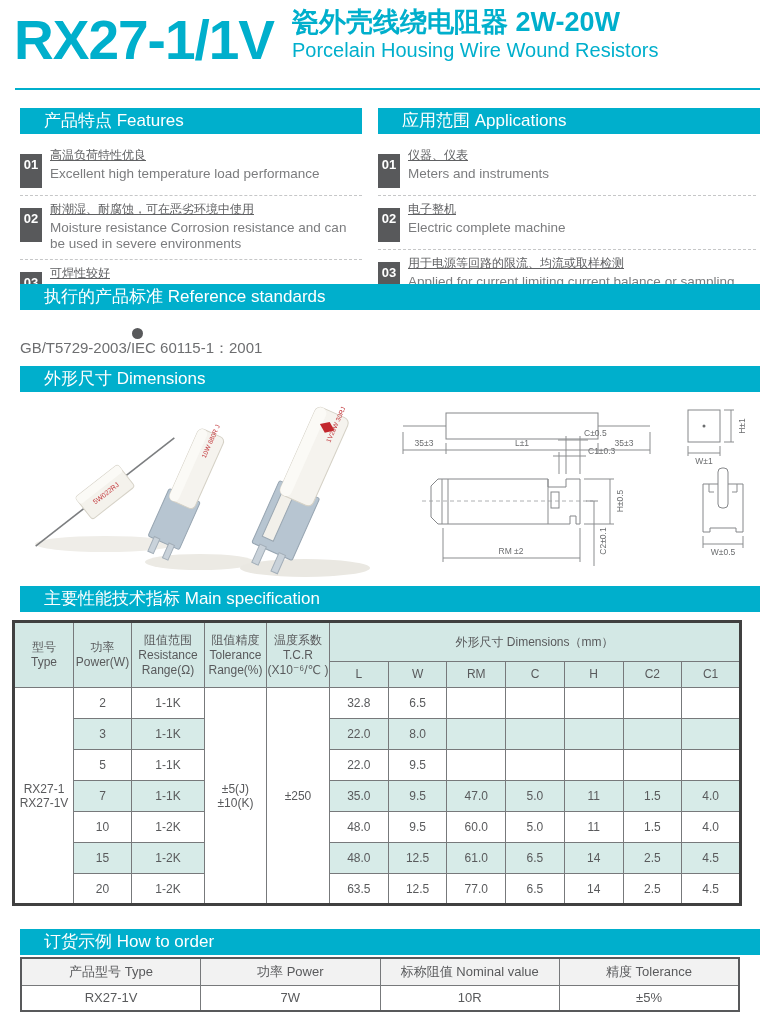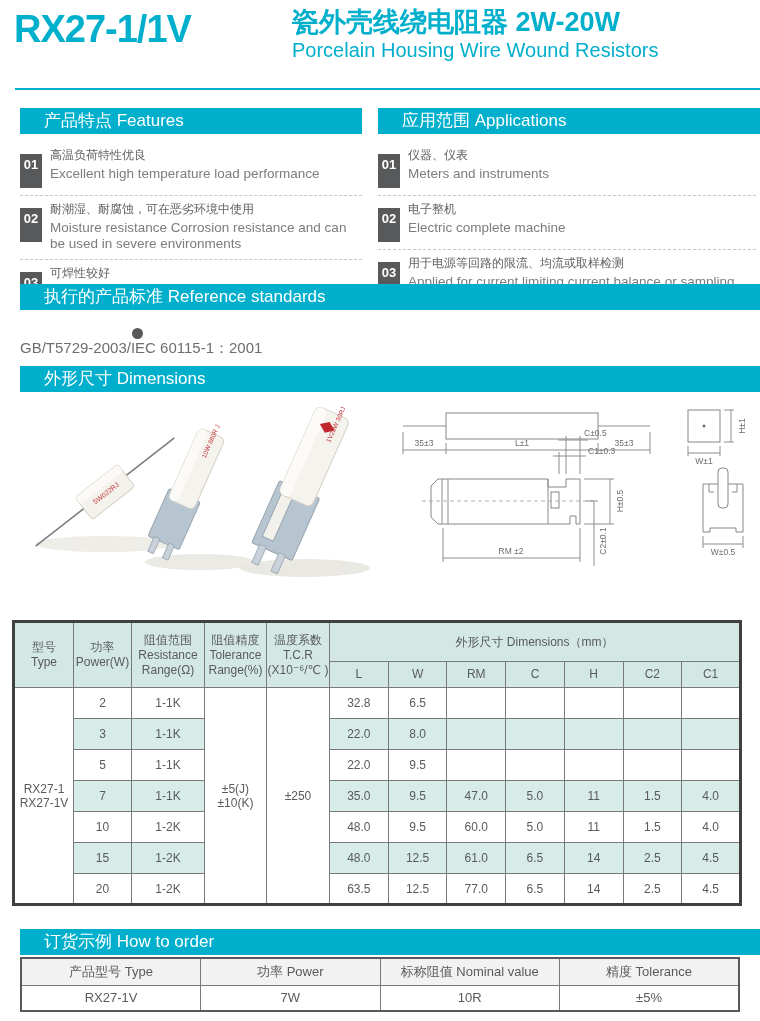--- a/index.html
+++ b/index.html
@@ -1,36 +1,36 @@
 <!DOCTYPE html>
 <html style="--accent: #00afcc; --badge: #58595b; --table-tint: #d7ebe8; --table-header-bg: #d3e8e5;"><head>
 <meta charset="utf-8">
 <style>
   * { margin:0; padding:0; box-sizing:border-box; }
   html,body { background:#fff; }
   body { font-family:"Liberation Sans","DejaVu Sans",sans-serif; }
   .page { position:relative; width:760px; height:1021px; background:#fff; overflow:hidden; }
 
-  .model-title { position:absolute; left:14px; top:8px; font-size:38px; font-weight:bold;
+  .model-title { position:absolute; left:14px; top:8px; font-size:55px; font-weight:bold;
                  letter-spacing:-1px; color:var(--accent,#00afcc); }
   .title-block { position:absolute; left:292px; top:7px; color:var(--accent,#00afcc); }
   .title-zh { font-size:27px; font-weight:bold; line-height:1.15; }
   .title-en { font-size:20px; line-height:1.25; }
   .top-divider { position:absolute; left:15px; right:0; top:88px; border-top:2px solid var(--accent,#00afcc); }
 
   .bar { position:absolute; height:26px; background:var(--accent,#00afcc); color:#fff;
          font-size:17px; line-height:25px; padding-left:24px; white-space:nowrap; overflow:hidden; }
 
   .col-features { position:absolute; top:142px; left:20px; width:342px; }
   .col-apps     { position:absolute; top:142px; left:378px; right:4px; }
   .item { display:flex; align-items:flex-start; padding:5px 0 7px 0; }
   .item:not(:last-child) { border-bottom:1px dashed #c6c7c8; }
   .badge { flex:none; width:22px; height:34px; background:var(--badge,#58595b); color:#fff;
            font-size:13px; font-weight:bold; text-align:center; line-height:22px; margin:7px 8px 0 0; }
-  .item-zh { font-size:12px; color:#606163; margin-bottom:2px; }
+  .item-zh { font-size:12px; color:#606163; margin-bottom:2px;text-decoration:underline; }
   .item-en { font-size:13.5px; color:#7b7c7e; line-height:1.18; }
 
   .standards-item { position:absolute; left:20px; top:328px; font-size:15px; color:#6d6e70;
                     display:flex; align-items:center;flex-direction:column; }
   .bullet-dot { width:11px; height:11px; border-radius:50%; background:#58595b; margin-right:8px; }
 
   .photo-svg { position:absolute; left:10px; top:396px; }
   .draw-svg  { position:absolute; left:398px; top:396px; }
   .draw-svg text { font-size:8.5px; fill:#6b6d6f; }
   .draw-svg .ln { stroke:#8b8d8f; stroke-width:1; fill:none; }
@@ -215,20 +215,21 @@
     <path class="part" d="M305,88 L345,88 L345,136 L338,136 L338,132 L312,132 L312,136 L305,136 Z"></path>
     <path class="ln" d="M311,88 L311,96 L316,96"></path>
     <path class="ln" d="M339,88 L339,96 L334,96"></path>
     <rect class="part" x="320" y="72" width="10" height="40" rx="4"></rect>
     <line class="ln" x1="305" y1="140" x2="305" y2="152"></line>
     <line class="ln" x1="345" y1="140" x2="345" y2="152"></line>
     <line class="ln" x1="305" y1="148" x2="345" y2="148"></line>
     <text x="325" y="159" text-anchor="middle">W±0.5</text>
   </svg>
 
+  <div class="bar" style="top:586px;left:20px;right:0;">主要性能技术指标  Main specification</div>
 
   <table class="spec-table">
     <colgroup>
       <col style="width:60px">
         <col style="width:58px">
         <col style="width:73px">
         <col style="width:62px">
         <col style="width:63px">
       <col>
         <col>

